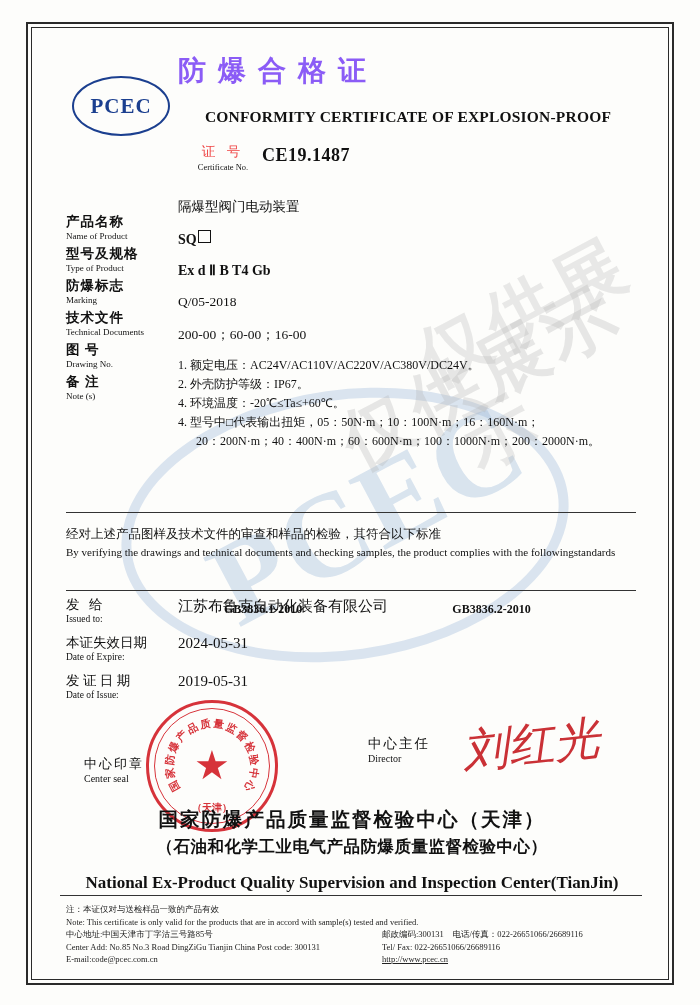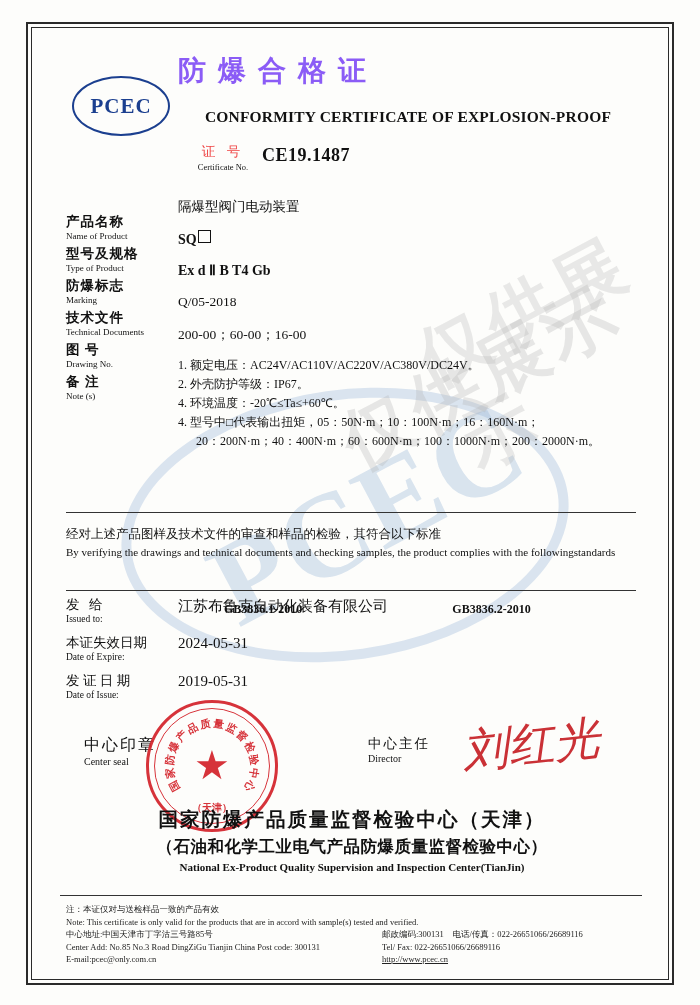--- a/index.html
+++ b/index.html
@@ -53,40 +53,40 @@
   .issue{position:absolute;left:66px;top:596px;width:572px;}
   .irow{position:relative;height:38px;}
   .ilabel{position:absolute;left:0;top:0;width:104px;}
   .ilabel .cn{font-size:13.5px;color:#111;letter-spacing:3px;font-family:Liberation Serif, serif;}
   .ilabel .cn.tight{letter-spacing:0px;}
   .ilabel .en{font-size:9.5px;color:#111;}
   .ival{margin-left:112px;font-size:15px;color:#111;padding-top:1px;}
 
   .seal-row{position:absolute;left:66px;top:735px;width:572px;}
   .seal-label{position:absolute;left:18px;top:0;}
-  .seal-label .cn{font-size:16px;color:#111;letter-spacing:2px;}
+  .seal-label .cn{font-size:13px;color:#111;letter-spacing:2px;margin-top:20px;}
   .seal-label .en{font-size:10px;color:#111;}
   .dir-label{position:absolute;left:302px;top:0;}
   .dir-label .cn{font-size:13.5px;color:#111;letter-spacing:2px;}
   .dir-label .en{font-size:10px;color:#111;}
 
   
   .seal{position:absolute;left:146px;top:700px;width:126px;height:126px;border-radius:50%;border:3px solid #d4242c;opacity:.93;}
   .seal .ring{position:absolute;left:5px;top:5px;right:5px;bottom:5px;border-radius:50%;border:1px solid #d4242c;}
   .star{position:absolute;left:50%;top:50%;transform:translate(-50%,-50%);color:#d4242c;font-size:40px;line-height:40px;}
   .seal-text{position:absolute;left:0;top:0;width:126px;height:126px;}
   .seal-text span{position:absolute;left:50%;top:50%;font-size:10.5px;color:#d4242c;font-weight:bold;transform-origin:0 0;}
   .seal-bottom{position:absolute;left:0;bottom:14px;width:126px;text-align:center;font-size:10px;color:#d4242c;font-weight:bold;}
 
   .signature{position:absolute;left:462px;top:714px;font-size:46px;color:#c62026;font-family:"Liberation Serif",serif;transform:rotate(-6deg);font-style:italic;opacity:.92;}
 
   .footer-org{position:absolute;left:52px;top:806px;width:600px;text-align:center;}
   .footer-org .l1{font-size:19.5px;font-weight:bold;color:#111;letter-spacing:2px;}
   .footer-org .l2{font-size:16.5px;font-weight:bold;color:#111;letter-spacing:.5px;margin-top:3px;}
-  .footer-org .l3{font-size:11px;font-weight:bold;color:#111;margin-top:3px;}
+  .footer-org .l3{font-size:17px;font-weight:bold;color:#111;margin-top:15px;}
 
   .foot-sep{position:absolute;left:60px;right:58px;top:895px;border-top:1px solid #333;}
 
   .fine{position:absolute;left:66px;top:903px;width:572px;font-size:8.5px;color:#222;line-height:12.5px;}
   .fine .r{display:flex;}
   .fine .c1{width:316px;}
   .fine .c2{width:256px;}
   .fine .u{text-decoration:underline;}
 </style>
 </head>
@@ -257,18 +257,18 @@
     <div>Note: This certificate is only valid for the products that are in accord with sample(s) tested and verified.</div>
     <div class="r">
       <div class="c1">中心地址:中国天津市丁字沽三号路85号</div>
       <div class="c2"><span>邮政编码:300131</span>&nbsp;&nbsp;&nbsp;&nbsp;<span>电话/传真：022-26651066/26689116</span></div>
     </div>
     <div class="r">
       <div class="c1">Center Add: No.85 No.3 Road DingZiGu Tianjin China Post code: 300131</div>
       <div class="c2">Tel/ Fax: 022-26651066/26689116</div>
     </div>
     <div class="r">
-      <div class="c1">E-mail:pcec@only.com.cn</div>
+      <div class="c1">E-mail:code@pcec.com.cn</div>
       <div class="c2 u">http://www.pcec.cn</div>
     </div>
   </div>
 
 </div>
 
 </body></html>

